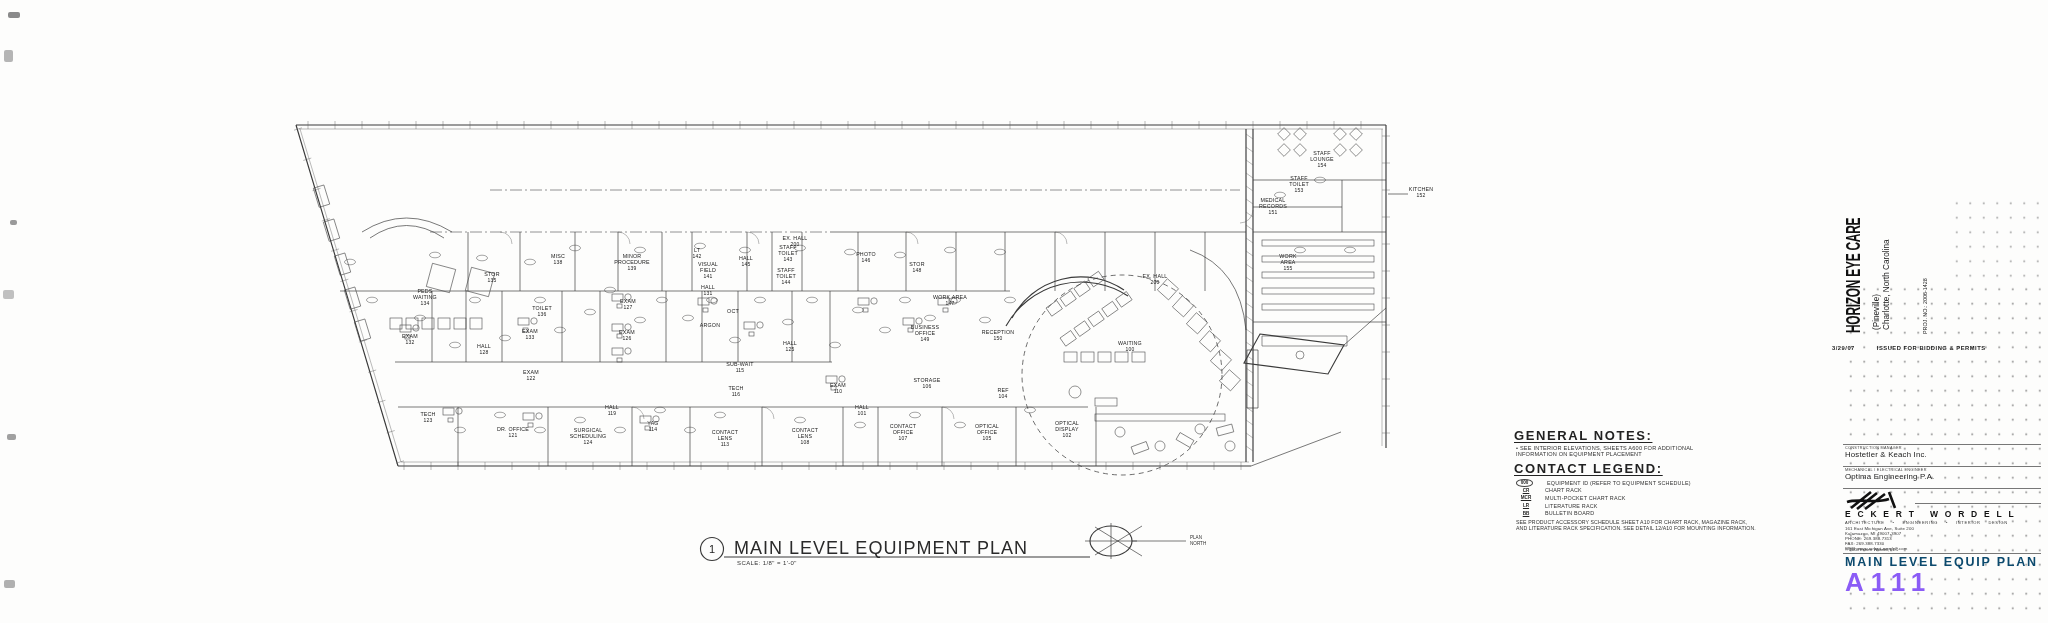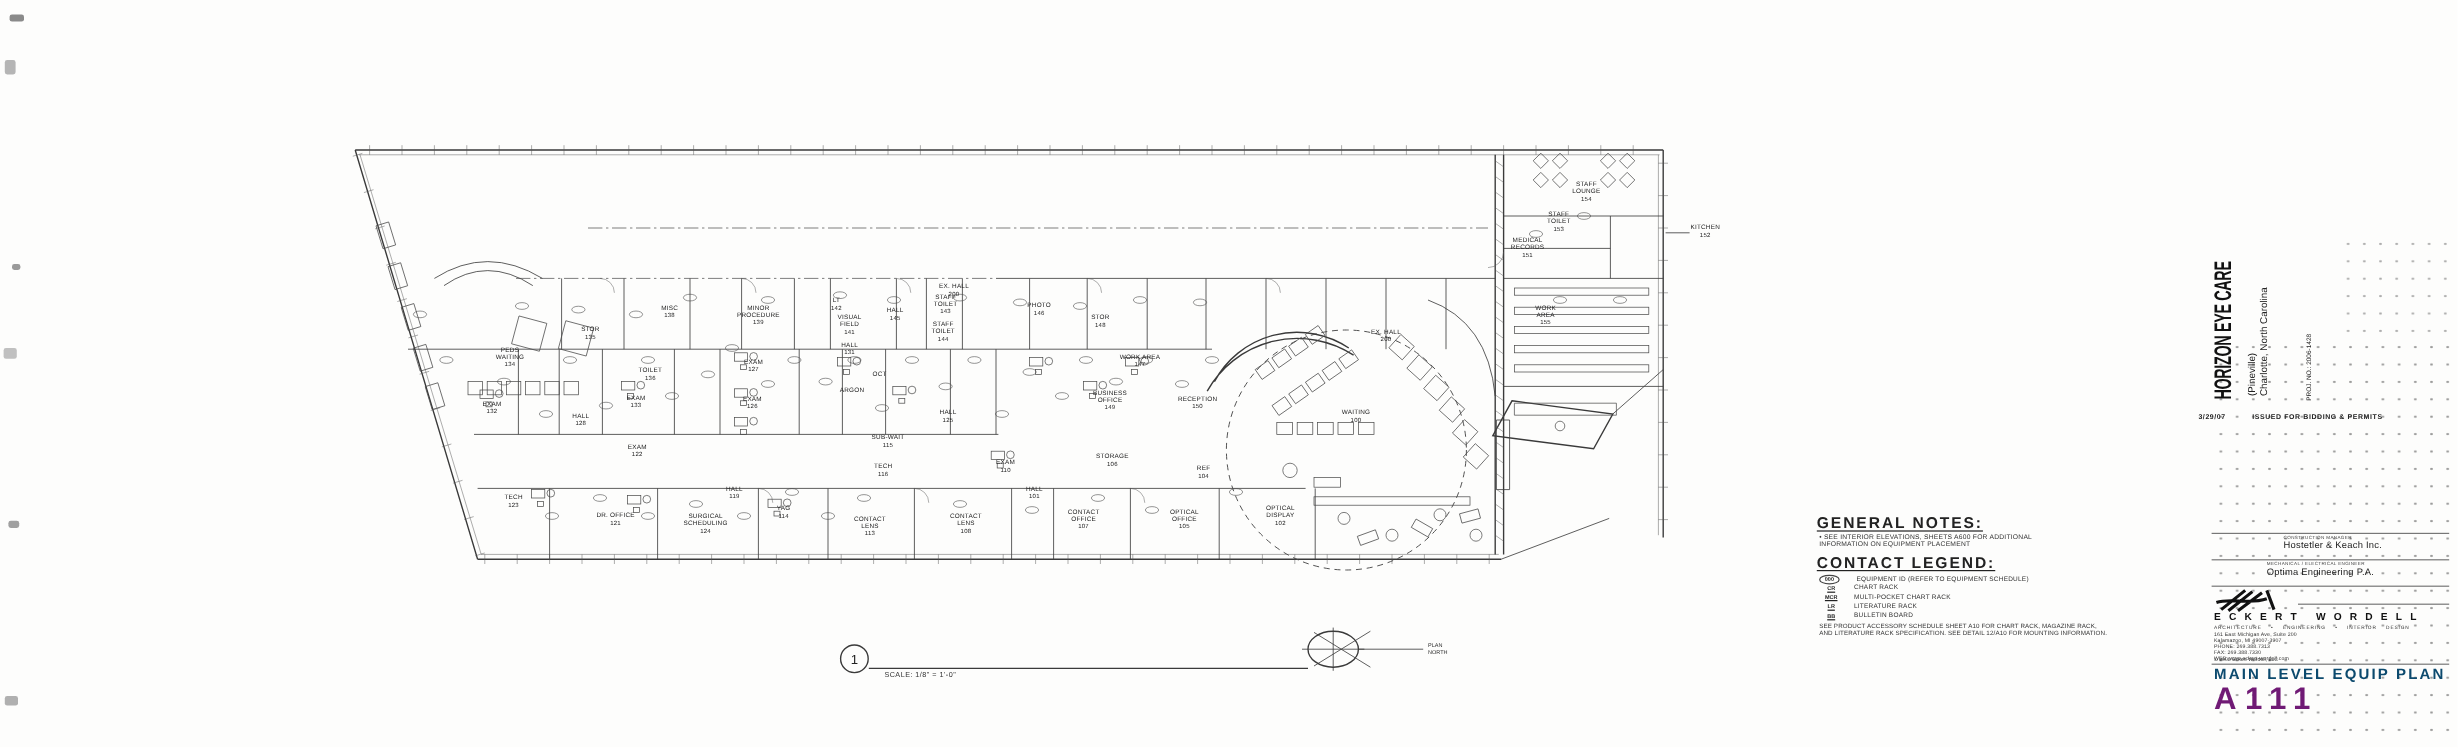--- a/index.html
+++ b/index.html
@@ -43,29 +43,29 @@
   .vtxt{position:absolute;transform-origin:0 0;white-space:nowrap;}
   #tb-project{left:1842px;top:333px;width:210px;font-size:20px;font-weight:bold;color:#111;
               transform:rotate(-90deg) scaleX(.60);letter-spacing:-.5px;}
   #tb-loc{left:1872px;top:330px;width:122px;font-size:8.2px;line-height:10px;color:#222;
           transform:rotate(-90deg);}
   #tb-projno{left:1922px;top:334px;width:60px;font-size:5.4px;color:#222;transform:rotate(-90deg);}
   #tb-issue{left:1832px;top:345px;width:200px;display:flex;gap:22px;font-size:5.8px;font-weight:bold;
             color:#222;letter-spacing:.5px;white-space:nowrap;}
   .tb-lbl{font-size:3.8px;letter-spacing:.3px;color:#444;text-transform:uppercase;}
   .tb-name{font-size:7.8px;color:#1a1a1a;letter-spacing:.2px;}
-  #tb-cm{left:1903px;top:446px;}
-  #tb-eng{left:1845px;top:468px;margin-left:44px;}
+  #tb-cm{left:1845px;top:446px;}
+  #tb-eng{left:1845px;top:468px;}
   .hline{position:absolute;height:0;border-top:.8px solid #777;}
   #tb-firm{left:1845px;top:509px;font-size:8.5px;font-weight:bold;letter-spacing:6.8px;color:#111;white-space:nowrap;}
   #tb-tag{left:1845px;top:520px;font-size:4px;letter-spacing:.7px;word-spacing:6px;color:#333;white-space:nowrap;}
   #tb-addr{left:1845px;top:527px;font-size:4.3px;line-height:4.9px;color:#333;letter-spacing:.15px;}
   #tb-copy{left:1845px;top:547px;font-size:4.3px;color:#333;}
   #tb-sheet-title{left:1845px;top:555px;font-size:12.5px;font-weight:bold;letter-spacing:1.8px;color:#0c4a6e;white-space:nowrap;}
-  #tb-sheet-no{left:1845px;top:567px;font-size:26px;font-weight:bold;letter-spacing:7px;color:#701a75;}
+  #tb-sheet-no{left:1845px;top:567px;font-size:26px;font-weight:bold;letter-spacing:7px;color:#8b5cf6;}
   
   .smudge{position:absolute;border-radius:2px;}
 </style>
 </head>
 <body>
 
 <div id="sheet">
 
   <div class="smudge" style="left:8px;top:12px;width:12px;height:6px;background:#8a8a8a;"></div>
   <div class="smudge" style="left:4px;top:50px;width:9px;height:12px;background:#b5b5b5;"></div>
@@ -449,20 +449,21 @@
     <path class="w1" d="M724,557 H1090"></path>
 
     <g>
       <ellipse class="w1" cx="1111" cy="541" rx="21" ry="15"></ellipse>
       <path class="w2" d="M1085,541 H1137 M1111,523 V559 M1095,527 L1142,556 M1095,555 L1142,526 M1132,541 H1186"></path>
       <text x="1190" y="539" font-size="4.6" fill="#333">PLAN</text>
       <text x="1190" y="545" font-size="4.6" fill="#333">NORTH</text>
     </g>
   </svg>
 
+  <div class="abs" id="plan-title">MAIN LEVEL EQUIPMENT PLAN</div>
   <div class="abs" id="plan-scale">SCALE: 1/8" = 1'-0"</div>
 
   <div class="abs note-head" id="gn-head">GENERAL NOTES:</div>
   <div class="abs" id="gn-body">• SEE INTERIOR ELEVATIONS, SHEETS A600 FOR ADDITIONAL
    INFORMATION ON EQUIPMENT PLACEMENT</div>
 
   <div class="abs note-head" id="sl-head">CONTACT LEGEND:</div>
   <div class="abs" id="sl-rows">
     <div class="sl-row">
       <span class="sl-sym oval">000</span>

